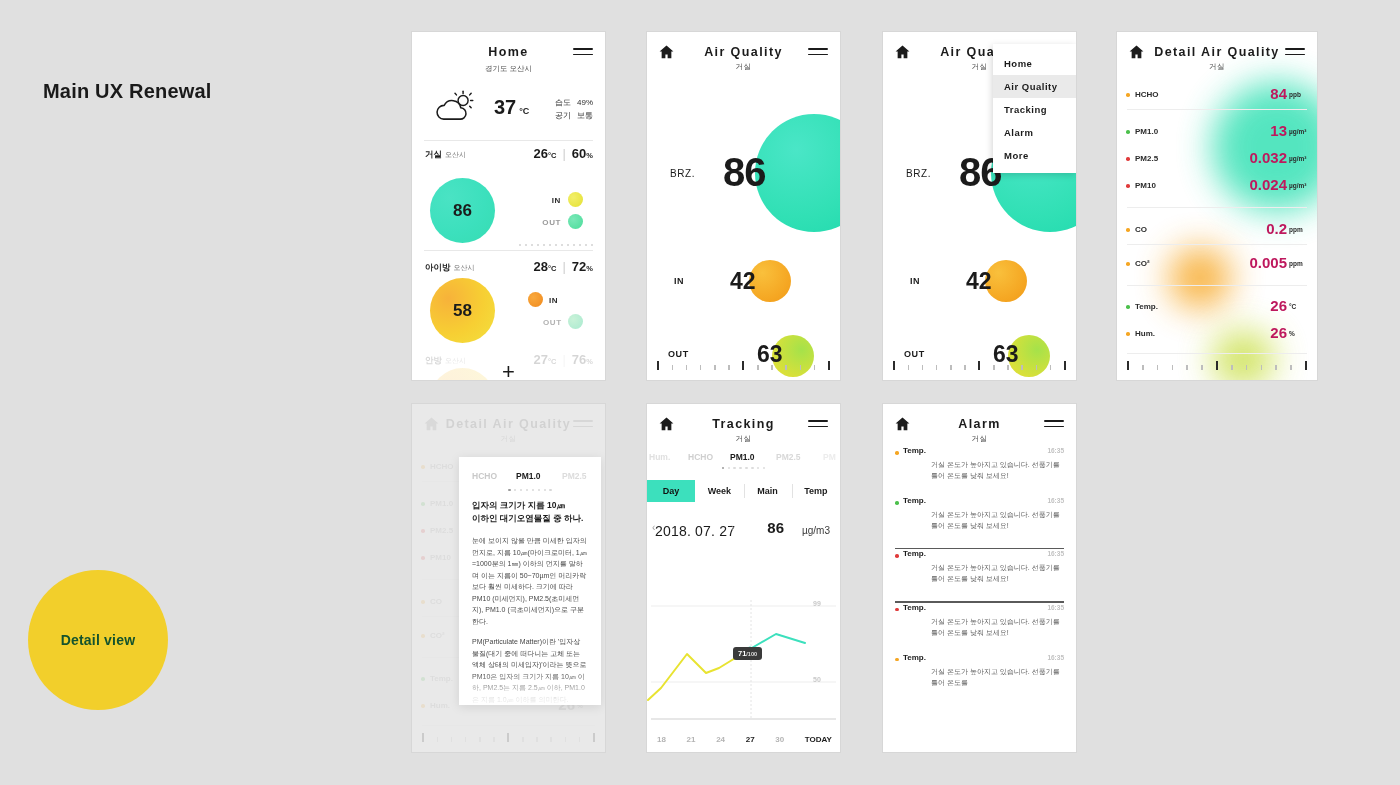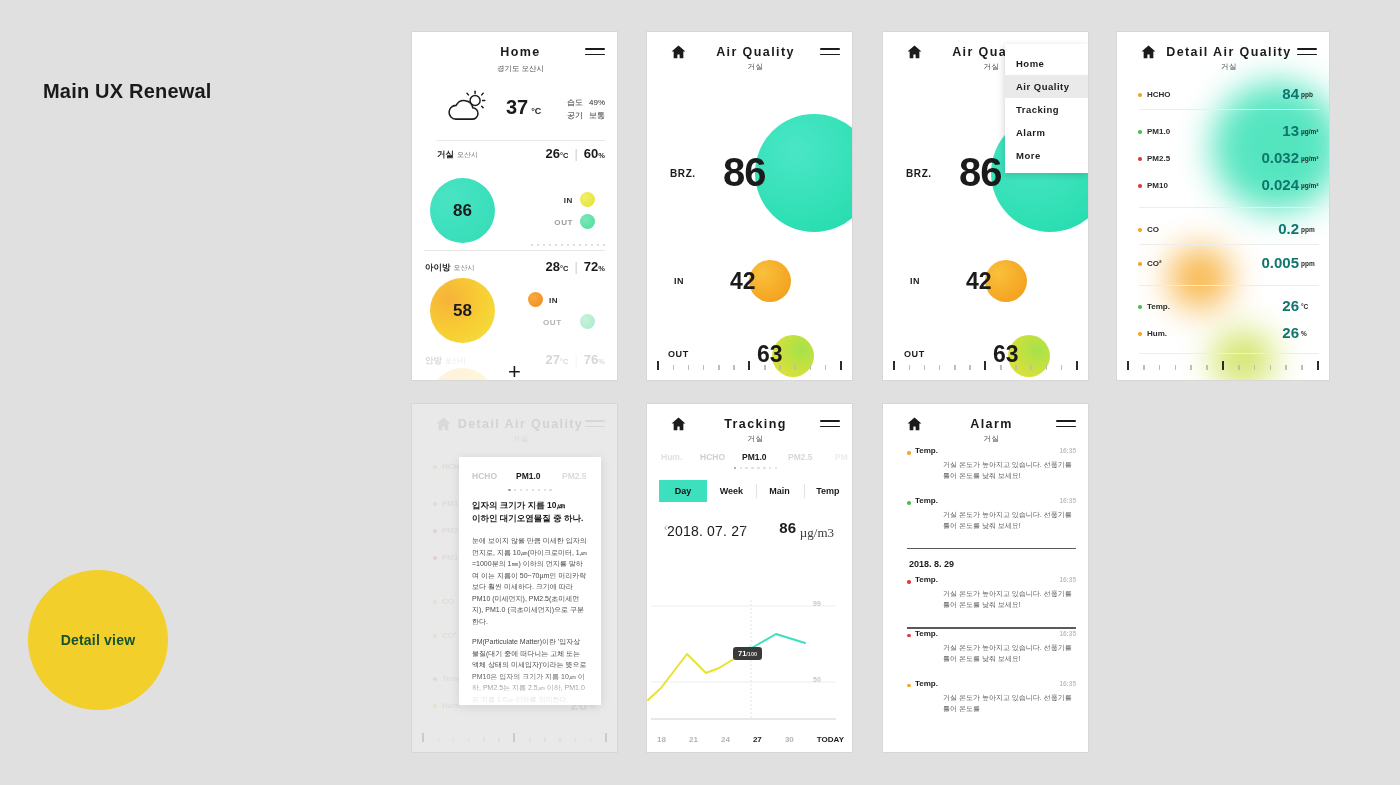--- a/index.html
+++ b/index.html
@@ -27,21 +27,20 @@
   .detail-bubble span{
     font-size:14px;font-weight:bold;color:#14532d;letter-spacing:0.2px;
   }
 
   
   .phone{
     position:absolute;
     background:#ffffff;
     overflow:hidden;
     box-shadow:0 0 0 1px rgba(0,0,0,0.04);
-    padding-left:12px;
   }
   .p1{left:412px;top:32px;width:193px;height:348px;}
   .p2{left:647px;top:32px;width:193px;height:348px;}
   .p3{left:883px;top:32px;width:193px;height:348px;}
   .p4{left:1117px;top:32px;width:200px;height:348px;}
   .p5{left:412px;top:404px;width:193px;height:348px;}
   .p6{left:647px;top:404px;width:193px;height:348px;}
   .p7{left:883px;top:404px;width:193px;height:348px;}
 
   
@@ -80,42 +79,42 @@
   .iodot{position:absolute;width:15px;height:15px;border-radius:50%;}
   .dots-sm{position:absolute;display:flex;gap:4px;}
   .dots-sm i{width:2px;height:2px;border-radius:50%;background:#d2d2d2;display:block;}
   .addrow{position:absolute;left:0;right:0;text-align:center;}
   .addrow .plus{font-size:22px;font-weight:300;color:#1b1b1b;line-height:20px;}
   .faded{opacity:0.18;}
 
   
   .bigcirc{position:absolute;border-radius:50%;}
   .bignum{position:absolute;font-size:40px;font-weight:bold;color:#1b1b1b;letter-spacing:-1px;}
-  .brz{position:absolute;font-size:10px;font-weight:bold;color:#1b1b1b;letter-spacing:0.6px;text-align:right;}
+  .brz{position:absolute;font-size:10px;font-weight:normal;color:#1b1b1b;letter-spacing:0.6px;text-align:right;}
   .midnum{position:absolute;font-size:23px;font-weight:bold;color:#1b1b1b;}
   .midlbl{position:absolute;font-size:9px;font-weight:bold;color:#1b1b1b;letter-spacing:0.6px;}
   .ruler{position:absolute;left:10px;right:10px;bottom:10px;display:flex;justify-content:space-between;align-items:flex-end;height:9px;}
   .ruler i{display:block;width:1.4px;background:#bdbdbd;height:5px;}
   .ruler i.big{height:9px;background:#2b2b2b;width:2px;}
 
   
   .menu{
     position:absolute;right:0;top:12px;width:83px;
     background:#fff;box-shadow:-1px 2px 7px rgba(0,0,0,0.17);
     padding:8px 0 6px 0;
   }
   .menu .mi{padding:6px 11px;font-size:9.5px;font-weight:bold;color:#1b1b1b;letter-spacing:0.5px;}
   .menu .mi.active{background:#eaeaea;}
 
   
   .dl{position:relative;}
   .drow{position:relative;height:27px;}
   .drow .dot{position:absolute;left:9px;top:11px;width:3.5px;height:3.5px;border-radius:50%;}
   .drow .nm{position:absolute;left:18px;top:8px;font-size:8px;font-weight:bold;color:#2b2b2b;}
-  .drow .val{position:absolute;right:30px;top:3px;font-size:15px;font-weight:bold;color:#0f766e;}
+  .drow .val{position:absolute;right:30px;top:3px;font-size:15px;font-weight:bold;color:#be185d;}
   .drow .un{position:absolute;right:6px;top:9px;font-size:6.5px;font-weight:bold;color:#2b2b2b;width:22px;}
   .glow{position:absolute;border-radius:50%;filter:blur(17px);pointer-events:none;}
   .dsep{height:1px;background:#ededed;margin:0 10px;}
 
   
   .overlay-dim{position:absolute;inset:0;background:rgba(225,225,225,0.72);}
   .popup{
     position:absolute;left:47px;top:53px;width:142px;height:248px;
     background:#fff;box-shadow:0 2px 10px rgba(0,0,0,0.10);
   }
@@ -133,21 +132,21 @@
   .ttabs .t{position:absolute;top:6px;font-size:8.5px;font-weight:bold;}
   .seg{position:relative;height:22px;margin:8px 0 0 0;display:flex;}
   .seg .s{flex:1;text-align:center;font-size:9px;font-weight:bold;color:#1b1b1b;line-height:22px;position:relative;}
   .seg .s.on{background:#3ce0bd;color:#111;}
   .seg .s+ .s:before{content:"";position:absolute;left:0;top:4px;bottom:4px;width:1px;background:#e2e2e2;}
   .seg .s.on+ .s:before{display:none;}
   .daterow{position:relative;height:30px;margin-top:14px;}
   .daterow .dt{position:absolute;left:8px;top:7px;font-size:14px;font-weight:normal;color:#1b1b1b;letter-spacing:0.2px;}
   .daterow .ar{position:absolute;top:6px;font-size:10px;color:#9a9a9a;}
   .daterow .v{position:absolute;right:56px;top:3px;font-size:15px;font-weight:bold;color:#1b1b1b;}
-  .daterow .vu{position:absolute;right:18px;top:9px;font-size:13px;color:#3a3a3a;font-family:Liberation Serif, serif;}
+  .daterow .vu{position:absolute;right:10px;top:9px;font-size:10px;color:#3a3a3a;}
   .chart{position:absolute;left:0;right:0;top:188px;bottom:0;}
   .axisrow{position:absolute;left:10px;right:8px;bottom:8px;display:flex;justify-content:space-between;}
   .axisrow span{font-size:8px;color:#b4b4b4;font-weight:bold;}
   .axisrow span.on{color:#1b1b1b;}
   .axisrow span.today{color:#1b1b1b;}
   .tip{
     position:absolute;background:#3a3a3a;color:#fff;border-radius:3px;
     padding:2px 5px;font-size:7.5px;font-weight:bold;white-space:nowrap;
   }
   .tip .sm{font-size:5.5px;opacity:0.85;}
@@ -636,21 +635,20 @@
       <div class="msg">거실 온도가 높아지고 있습니다. 선풍기를 틀어 온도를 낮춰 보세요!</div>
     </div>
     <div class="arow" style="height:30px;margin-top:12px;">
       <div class="dot" style="background:#4cc04c;"></div>
       <div class="nm">Temp.</div>
       <div class="tm">16:35</div>
       <div class="msg">거실 온도가 높아지고 있습니다. 선풍기를 틀어 온도를 낮춰 보세요!</div>
     </div>
     <div class="ahr" style="margin-top:14px;"></div>
 
-    <div class="adate">2018. 8. 29</div>
     <div class="arow" style="height:30px;">
       <div class="dot" style="background:#e03b3b;"></div>
       <div class="nm">Temp.</div>
       <div class="tm">16:35</div>
       <div class="msg">거실 온도가 높아지고 있습니다. 선풍기를 틀어 온도를 낮춰 보세요!</div>
     </div>
     <div class="ahr" style="margin-top:14px;"></div>
 
     <div class="arow" style="height:30px;">
       <div class="dot" style="background:#e03b3b;"></div>

